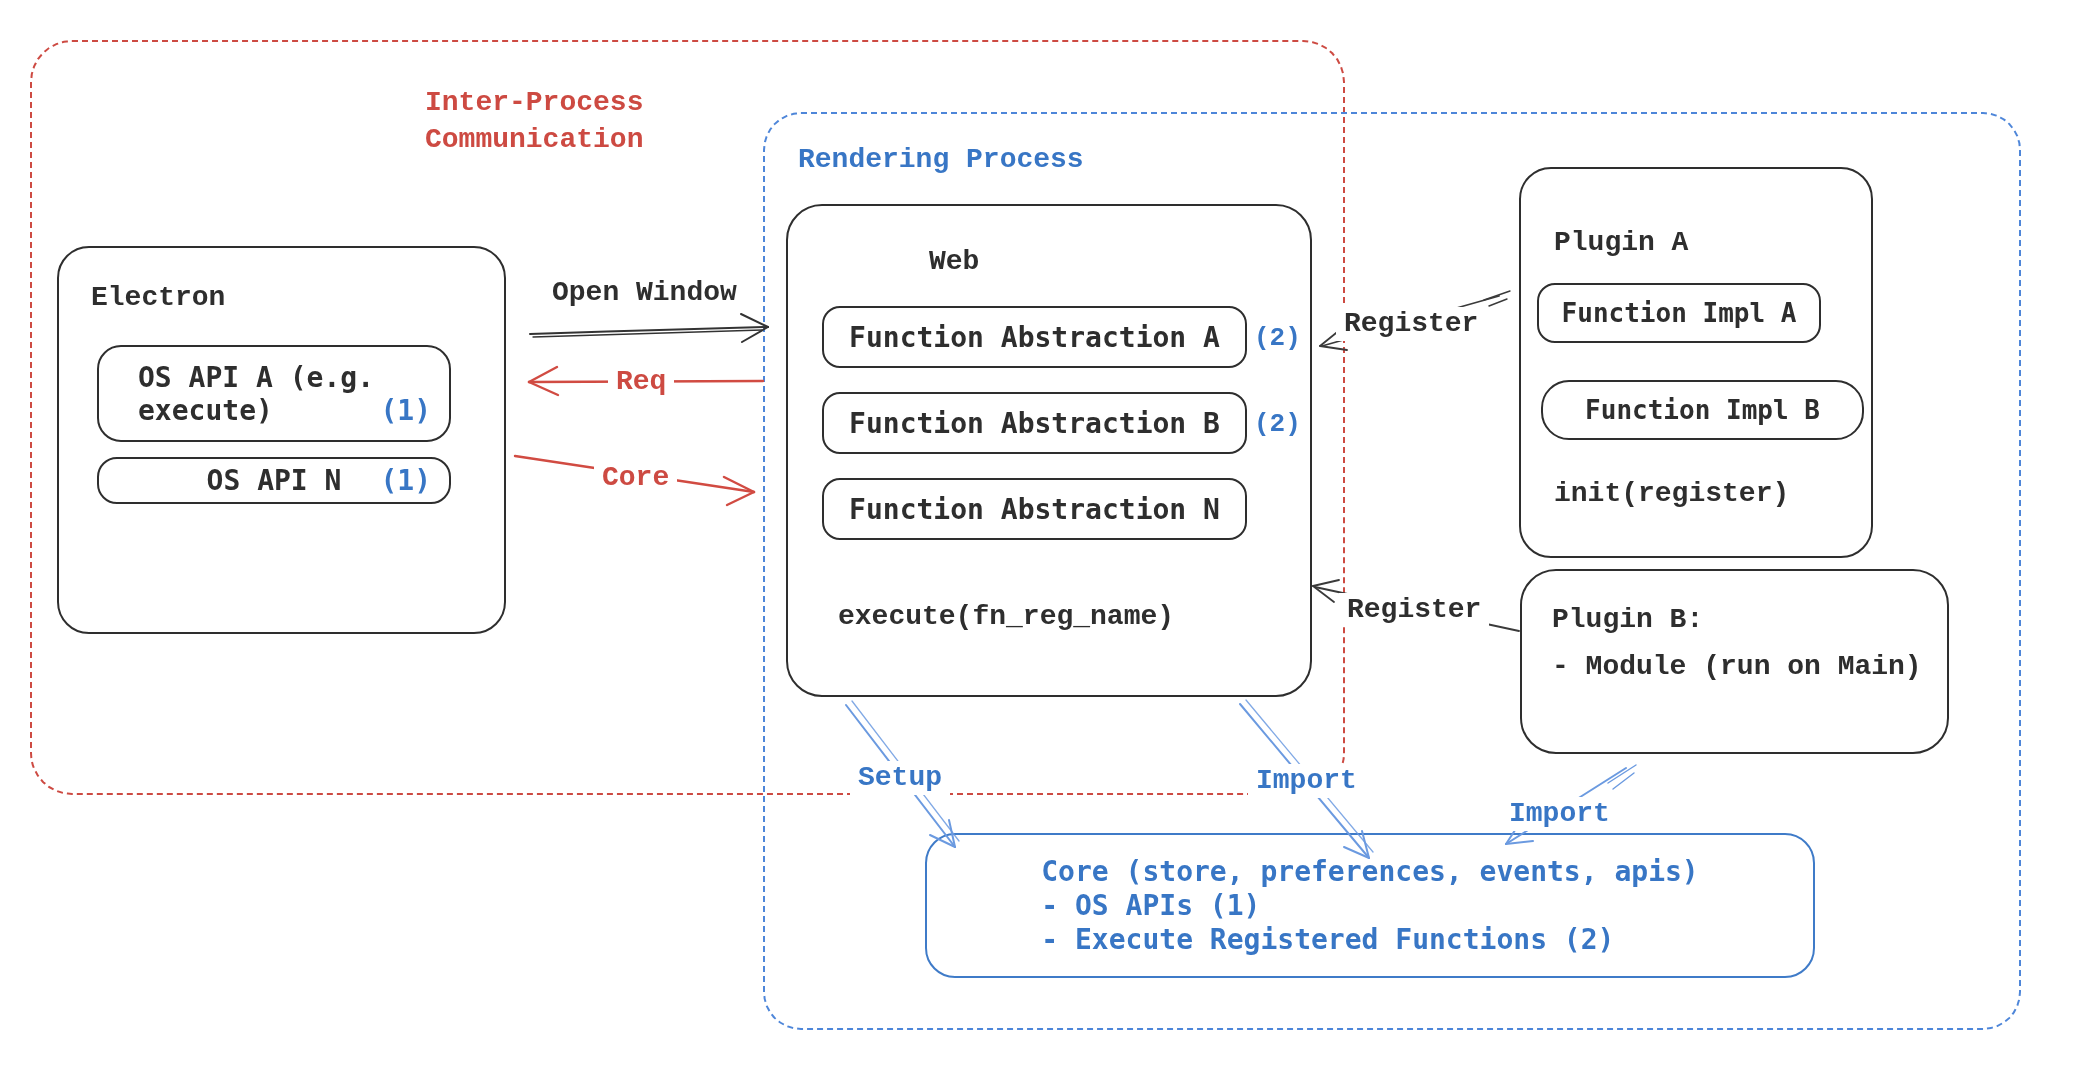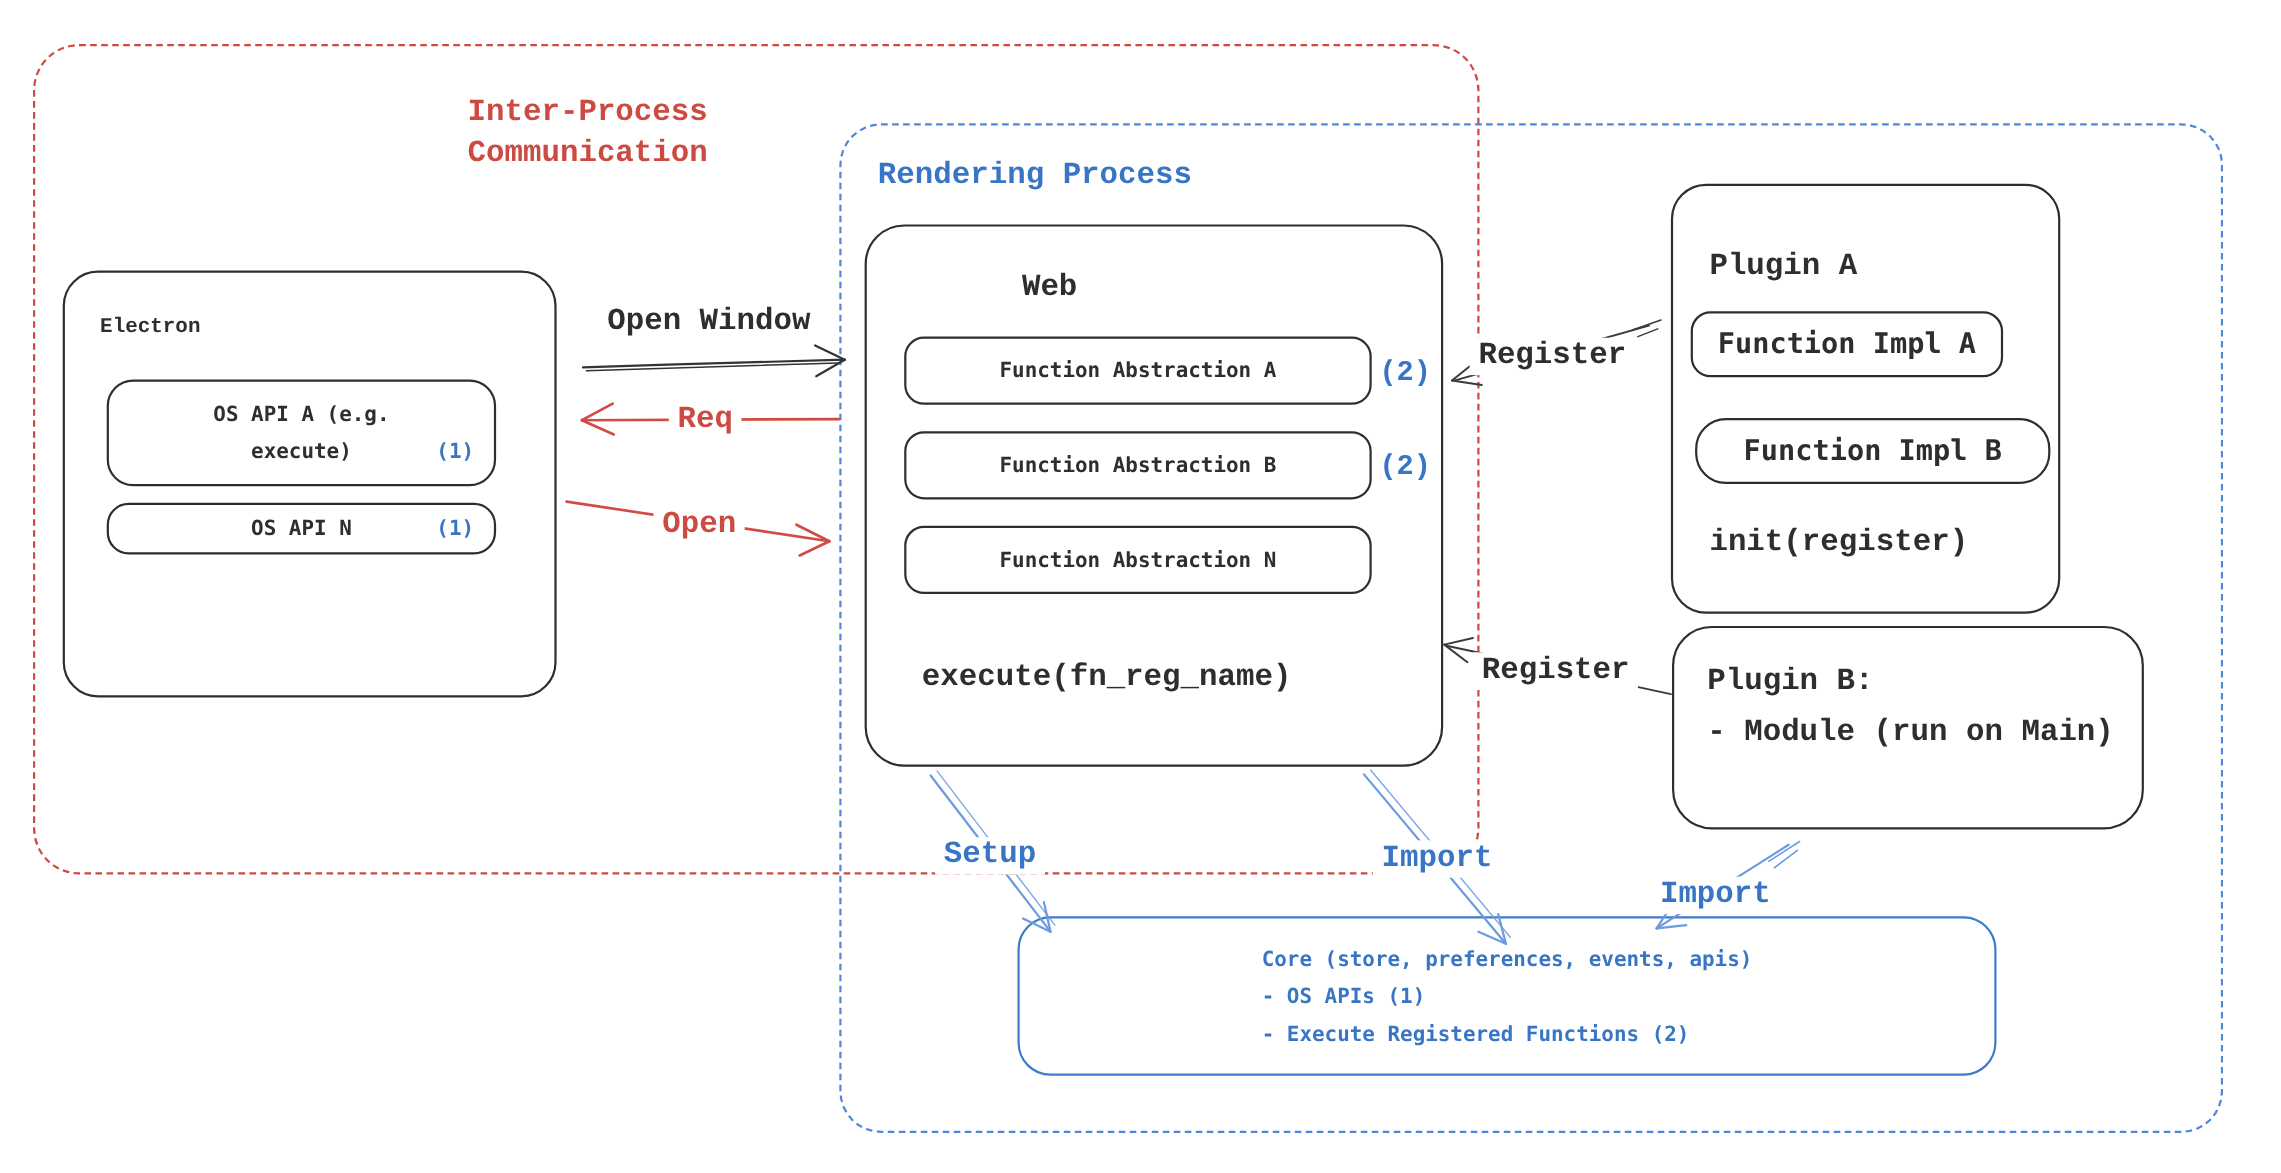--- a/index.html
+++ b/index.html
@@ -21,21 +21,21 @@
     box-sizing:border-box;background:transparent;
   }
   .blue-box{
     position:absolute;border:2.5px solid #3f7bc8;border-radius:30px;
     box-sizing:border-box;background:transparent;
   }
   .label{position:absolute;white-space:nowrap;font-family:Liberation Mono, monospace;}
   .red-text{color:#cd4a42;}
   .blue-text{color:#3876c5;}
   .fs28{font-size:28px;line-height:34px;}
-  .fs27{font-size:19px;line-height:33px;}
+  .fs27{font-size:28px;line-height:33px;}
   .fs26{font-size:26px;line-height:32px;}
   .center-flex{display:flex;align-items:center;justify-content:center;}
   .on-line{background:#ffffff;padding:0 8px;z-index:6;}
   .badge{color:#3876c5;}
   svg.arrows{position:absolute;left:0;top:0;z-index:4;}
   .box,.dashed-red,.dashed-blue,.blue-box{z-index:2;}
   .label{z-index:5;}
   .inner-label{position:relative;}
 </style>
 </head>
@@ -50,21 +50,21 @@
 
 <div class="dashed-blue" style="left:763px;top:112px;width:1258px;height:918px;"></div>
 
 <div class="label blue-text fs28" style="left:798px;top:143px;">Rendering Process</div>
 
 <div class="box" style="left:57px;top:246px;width:449px;height:388px;border-radius:32px;"></div>
 
 <div class="label fs27" style="left:91px;top:281px;">Electron</div>
 
 <div class="box center-flex" style="left:97px;top:345px;width:354px;height:97px;border-radius:24px;border-width:2px;">
-  <div class="fs27 inner-label" style="text-align:center;width:100%;">
+  <div class="fs27 inner-label" style="text-align:left;width:100%;margin-left:39px;">
     <div>OS API A (e.g.</div>
     <div>execute)</div>
     <span class="badge" style="position:absolute;right:18px;bottom:0;">(1)</span>
   </div>
 </div>
 
 <div class="box center-flex" style="left:97px;top:457px;width:354px;height:47px;border-radius:20px;border-width:2px;">
   <div class="fs27 inner-label" style="text-align:center;width:100%;">
     <span>OS API N</span>
     <span class="badge" style="position:absolute;right:18px;top:0;">(1)</span>
@@ -176,21 +176,21 @@
     <path d="M1506 844 L1521 821"></path>
     <path d="M1608 783 L1636 765" stroke-width="1.4"></path>
     <path d="M1613 789 L1634 773" stroke-width="1.4"></path>
   </g>
 </svg>
 
 <div class="label fs28" style="left:552px;top:276px;">Open Window</div>
 
 <div class="label fs28 red-text on-line" style="left:608px;top:365px;">Req</div>
 
-<div class="label fs28 red-text on-line" style="left:594px;top:461px;">Open</div>
+<div class="label fs28 red-text on-line" style="left:594px;top:461px;">Core</div>
 
 <div class="label fs28 on-line" style="left:1336px;top:307px;">Register</div>
 
 <div class="label fs28 on-line" style="left:1339px;top:593px;">Register</div>
 
 <div class="label fs28 blue-text on-line" style="left:850px;top:761px;">Setup</div>
 
 <div class="label fs28 blue-text on-line" style="left:1248px;top:764px;">Import</div>
 
 <div class="label fs28 blue-text on-line" style="left:1501px;top:797px;">Import</div>

